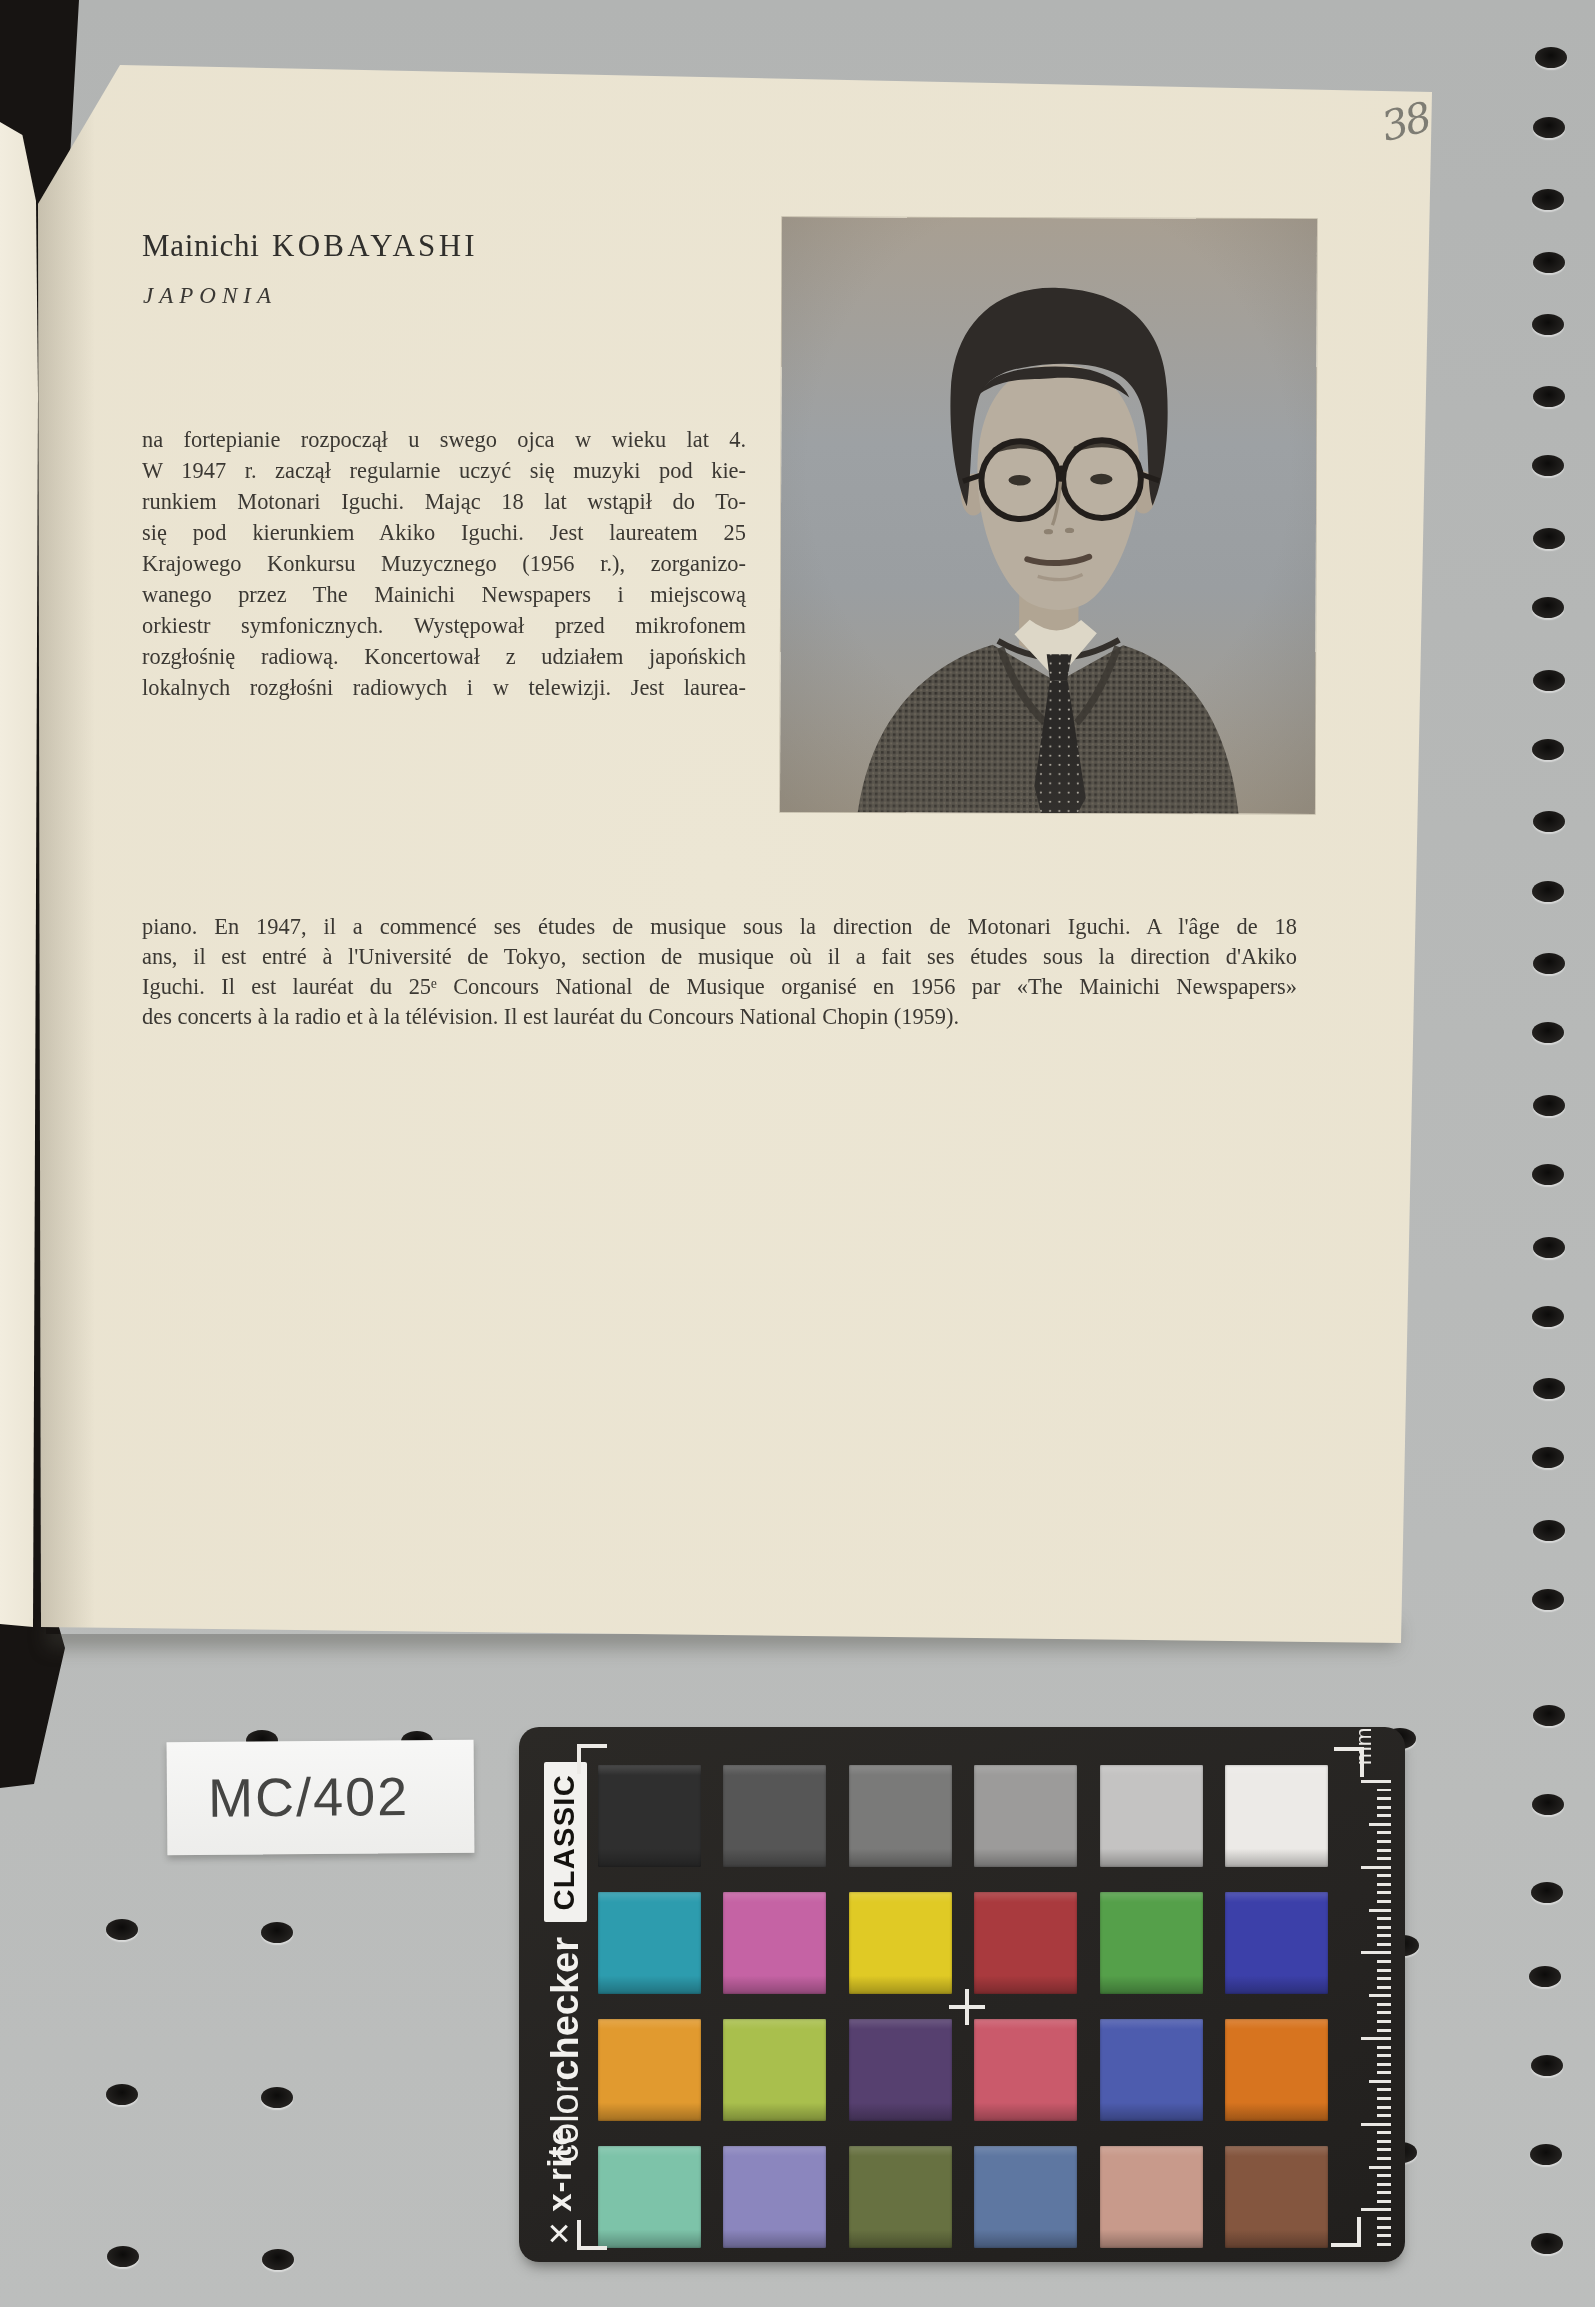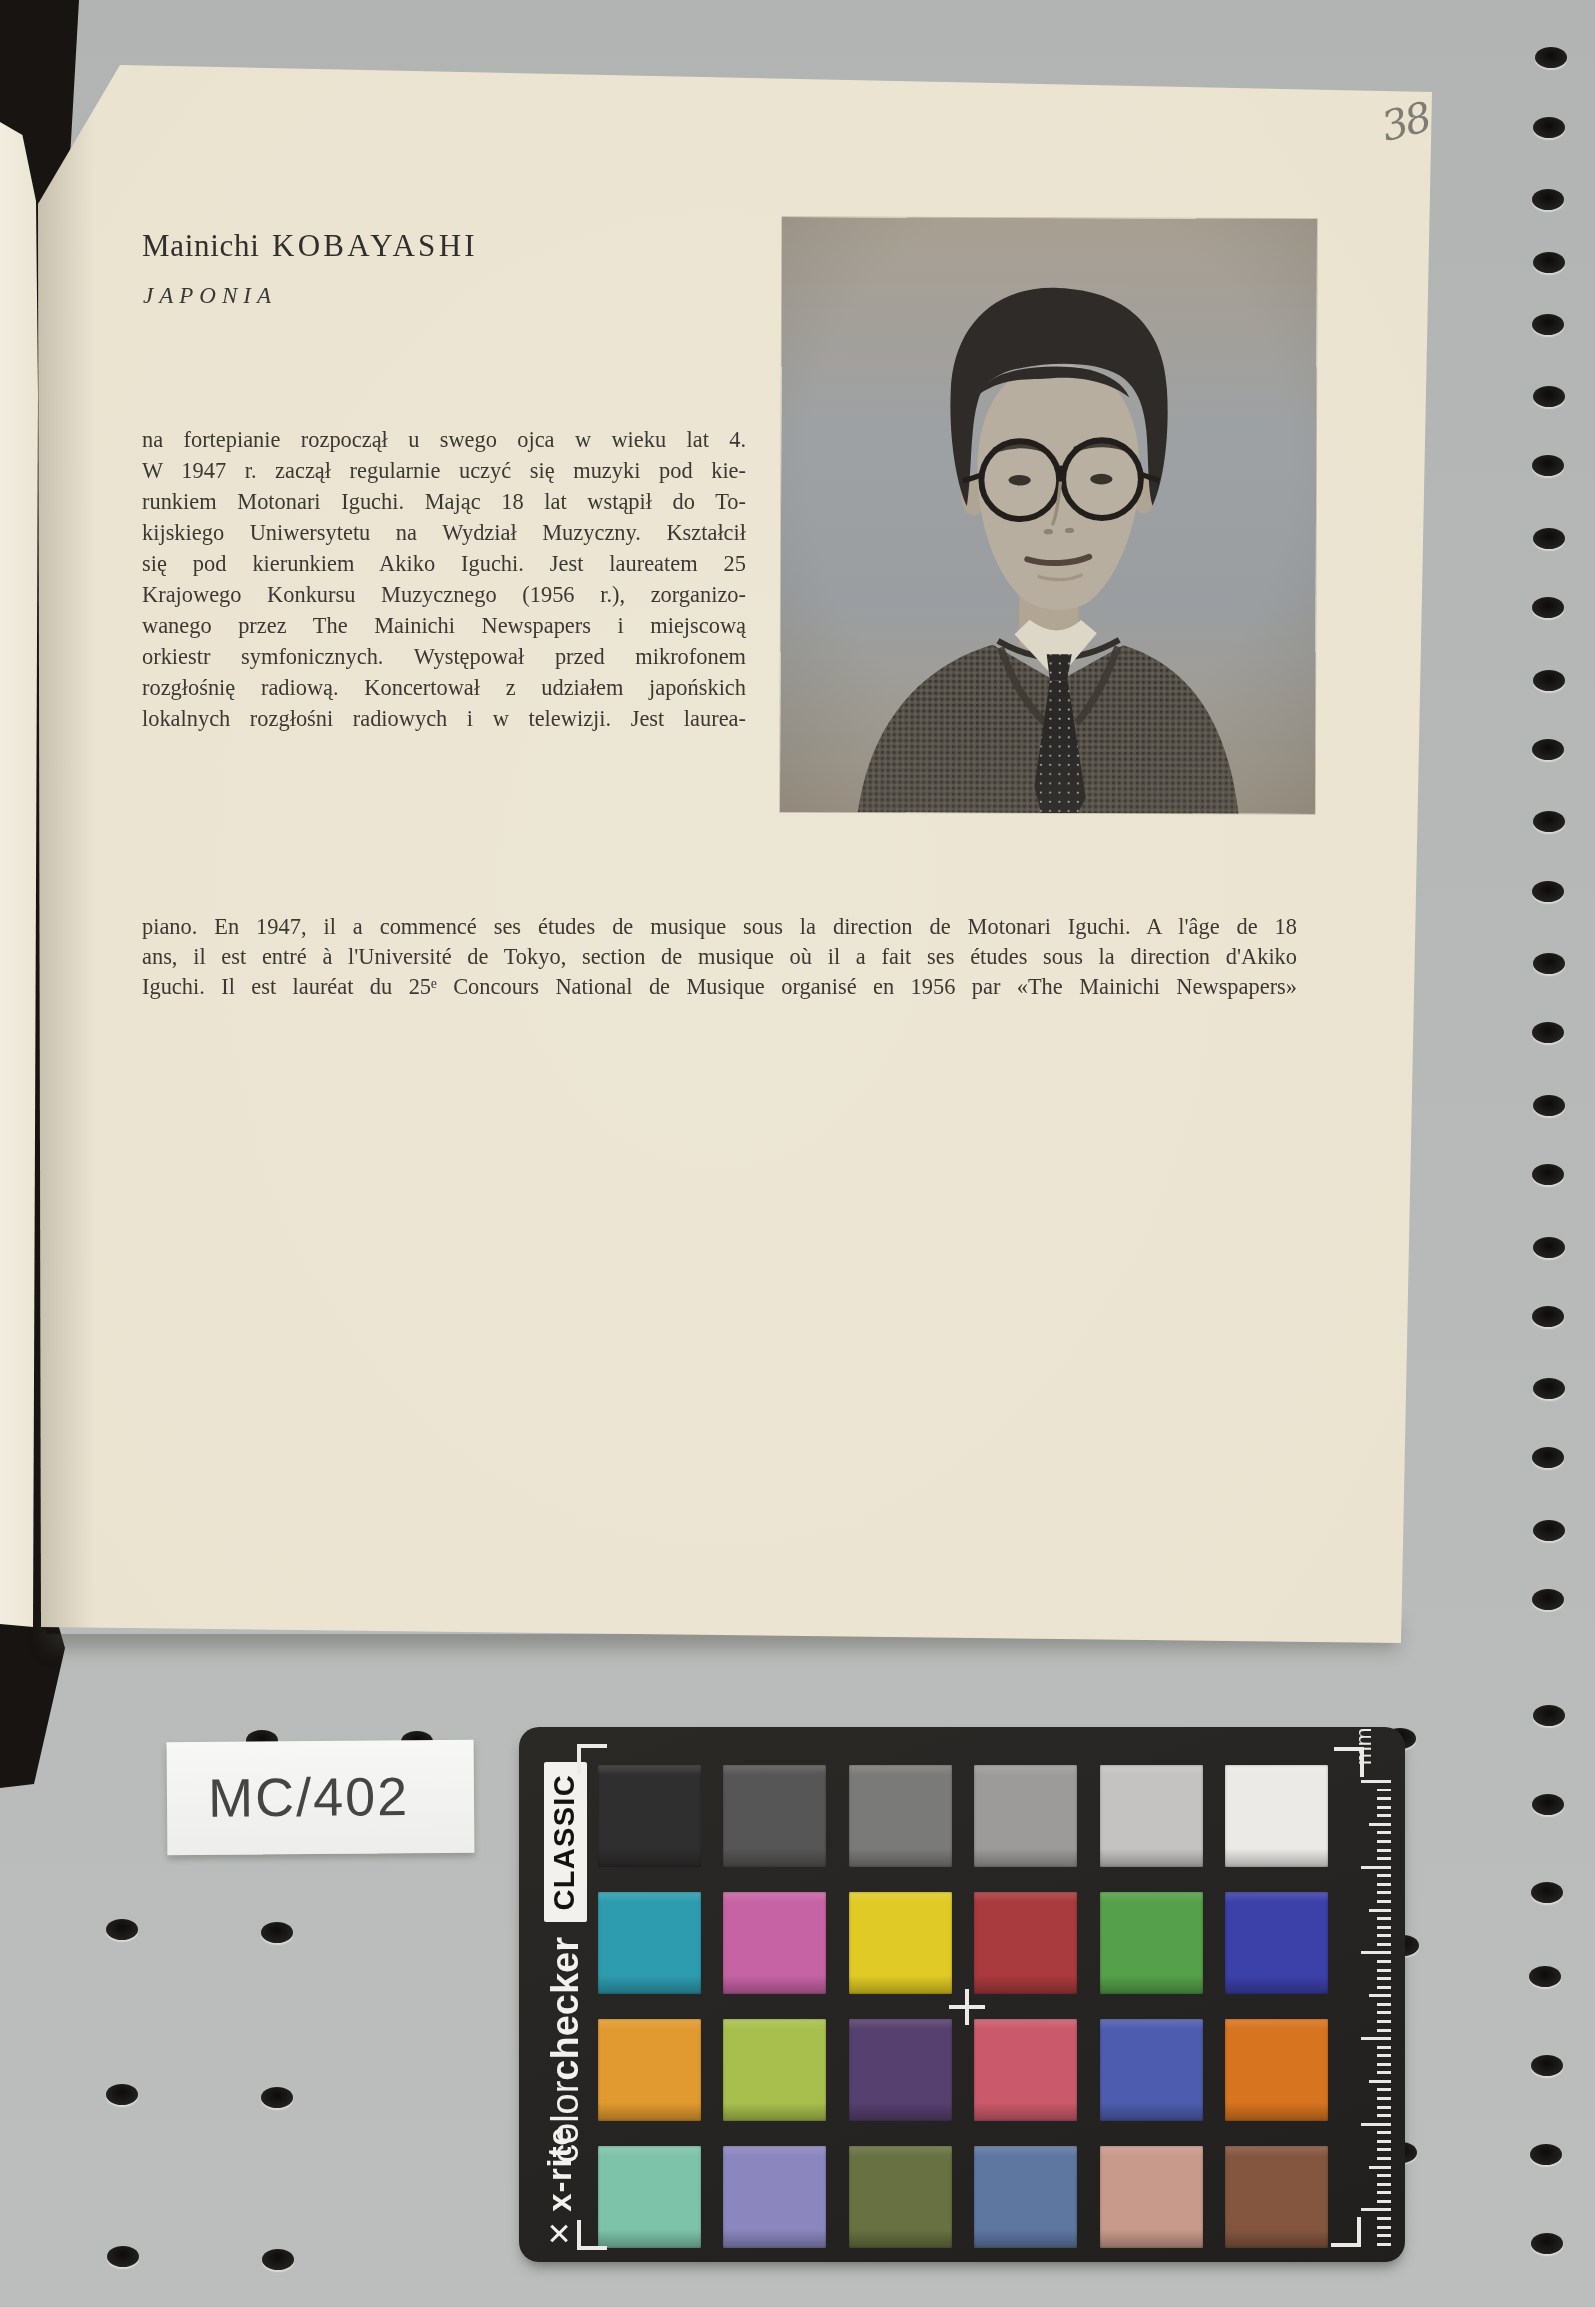--- a/index.html
+++ b/index.html
@@ -183,21 +183,20 @@
   <div class="title">
     <span>Mainichi</span>
     <span class="surname">KOBAYASHI</span>
   </div>
   <div class="country">JAPONIA</div>
 
   <div class="para polish">
       <div class="jline">na fortepianie rozpoczął u swego ojca w wieku lat 4.</div>
       <div class="jline">W 1947 r. zaczął regularnie uczyć się muzyki pod kie-</div>
       <div class="jline">runkiem Motonari Iguchi. Mając 18 lat wstąpił do To-</div>
-      <div class="jline">kijskiego Uniwersytetu na Wydział Muzyczny. Kształcił</div>
       <div class="jline">się pod kierunkiem Akiko Iguchi. Jest laureatem 25</div>
       <div class="jline">Krajowego Konkursu Muzycznego (1956 r.), zorganizo-</div>
       <div class="jline">wanego przez The Mainichi Newspapers i miejscową</div>
       <div class="jline">orkiestr symfonicznych. Występował przed mikrofonem</div>
       <div class="jline">rozgłośnię radiową. Koncertował z udziałem japońskich</div>
       <div class="jline">lokalnych rozgłośni radiowych i w telewizji. Jest laurea-</div>
     </div>
 
   <div class="photo">
     <svg viewBox="0 0 812 903" aria-hidden="true">
@@ -256,20 +255,21 @@
         <path d="M409 702 L436 702 L464 880 L452 903 L396 903 L386 862 Z" fill="url(#tiedot)"></path>
       </g>
       <rect width="812" height="903" fill="url(#pvig)"></rect>
     </svg>
   </div>
 
   <div class="para french">
       <div class="jline">piano. En 1947, il a commencé ses études de musique sous la direction de Motonari Iguchi.  A l'âge de 18</div>
       <div class="jline">ans, il est entré à l'Université de Tokyo, section de musique où il a fait ses études sous la direction d'Akiko</div>
       <div class="jline">Iguchi. Il est lauréat du 25ᵉ Concours National de Musique organisé en 1956 par «The Mainichi Newspapers»</div>
+      <div class="jline last">des concerts à la radio et à la télévision. Il est lauréat du Concours National Chopin (1959).</div>
     </div>
 </div>
 
 <div class="reflabel">
   <span>MC/402</span>
 </div>
 
 <div class="card">
   <div class="brand">
     <span class="word"><span>color</span><b>checker</b></span>

